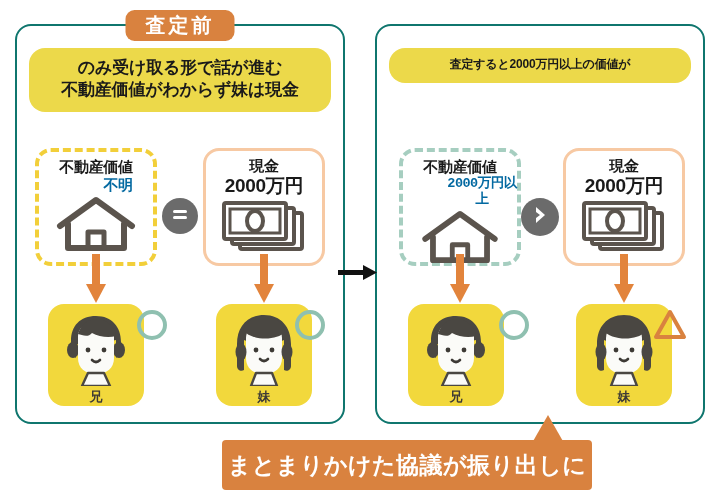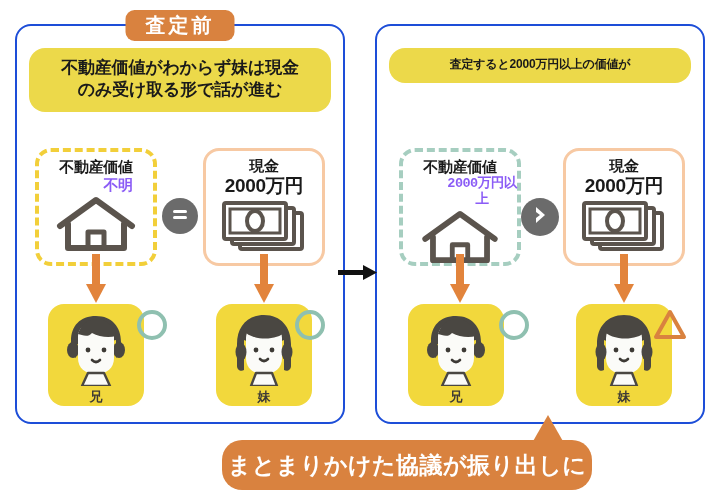--- a/index.html
+++ b/index.html
@@ -14,21 +14,21 @@
     font-family: "Liberation Sans", "DejaVu Sans", sans-serif;
     overflow: hidden;
   }
 
   
   .panel {
     position: absolute;
     top: 24px;
     width: 330px;
     height: 400px;
-    border: 2px solid #1d4ed8;
+    border: 2px solid #0f766e;
     border-radius: 16px;
     background: #ffffff;
     box-sizing: border-box;
   }
   #panel-before { left: 15px; }
   #panel-after  { left: 375px; }
 
   
   .panel-badge {
     position: absolute;
@@ -99,21 +99,21 @@
   .asset-title {
     font-size: 15px;
     font-weight: bold;
     color: #1a1a1a;
     line-height: 1.18;
     letter-spacing: -0.3px;
   }
   .asset-sub {
     font-size: 15px;
     font-weight: bold;
-    color: #8b5cf6;
+    color: #0369a1;
     line-height: 1.2;
     letter-spacing: -0.5px;
     margin-left: 44px;
   }
   .asset-sub.small { font-size: 13.5px; font-family: Liberation Mono, monospace; }
   .asset-title.cash-amt {
     font-size: 19px;
   }
   .glyph-wrap {
     margin-top: 2px;
@@ -193,21 +193,21 @@
   }
 
   
   #bottom-banner {
     position: absolute;
     left: 222px;
     top: 440px;
     width: 370px;
     height: 50px;
     background: #d9823f;
-    border-radius: 20px;
+    border-radius: 4px;
     display: flex;
     align-items: center;
     justify-content: center;
     color: #ffffff;
     font-size: 23px;
     font-weight: bold;
     letter-spacing: 0.5px;
   }
   #banner-tail {
     position: absolute;
@@ -218,22 +218,22 @@
   }
 </style>
 </head>
 <body>
 
 <div class="panel" id="panel-before">
 
   <div class="panel-badge">査定前</div>
 
   <div class="headline">
+    <span class="ln">のみ受け取る形で話が進む</span>
     <span class="ln">不動産価値がわからず妹は現金</span>
-    <span class="ln">のみ受け取る形で話が進む</span>
   </div>
 
   <div class="asset-row">
 
     <div class="asset-box house-before">
       <div class="asset-title">不動産価値</div>
       <div class="asset-sub">不明</div>
       <div class="glyph-wrap">
         <svg width="84" height="58" viewBox="0 0 84 58" aria-hidden="true">
           <path d="M6 30 L42 4 L78 30" fill="none" stroke="#5b544d" stroke-width="6" stroke-linecap="round" stroke-linejoin="round"></path>

